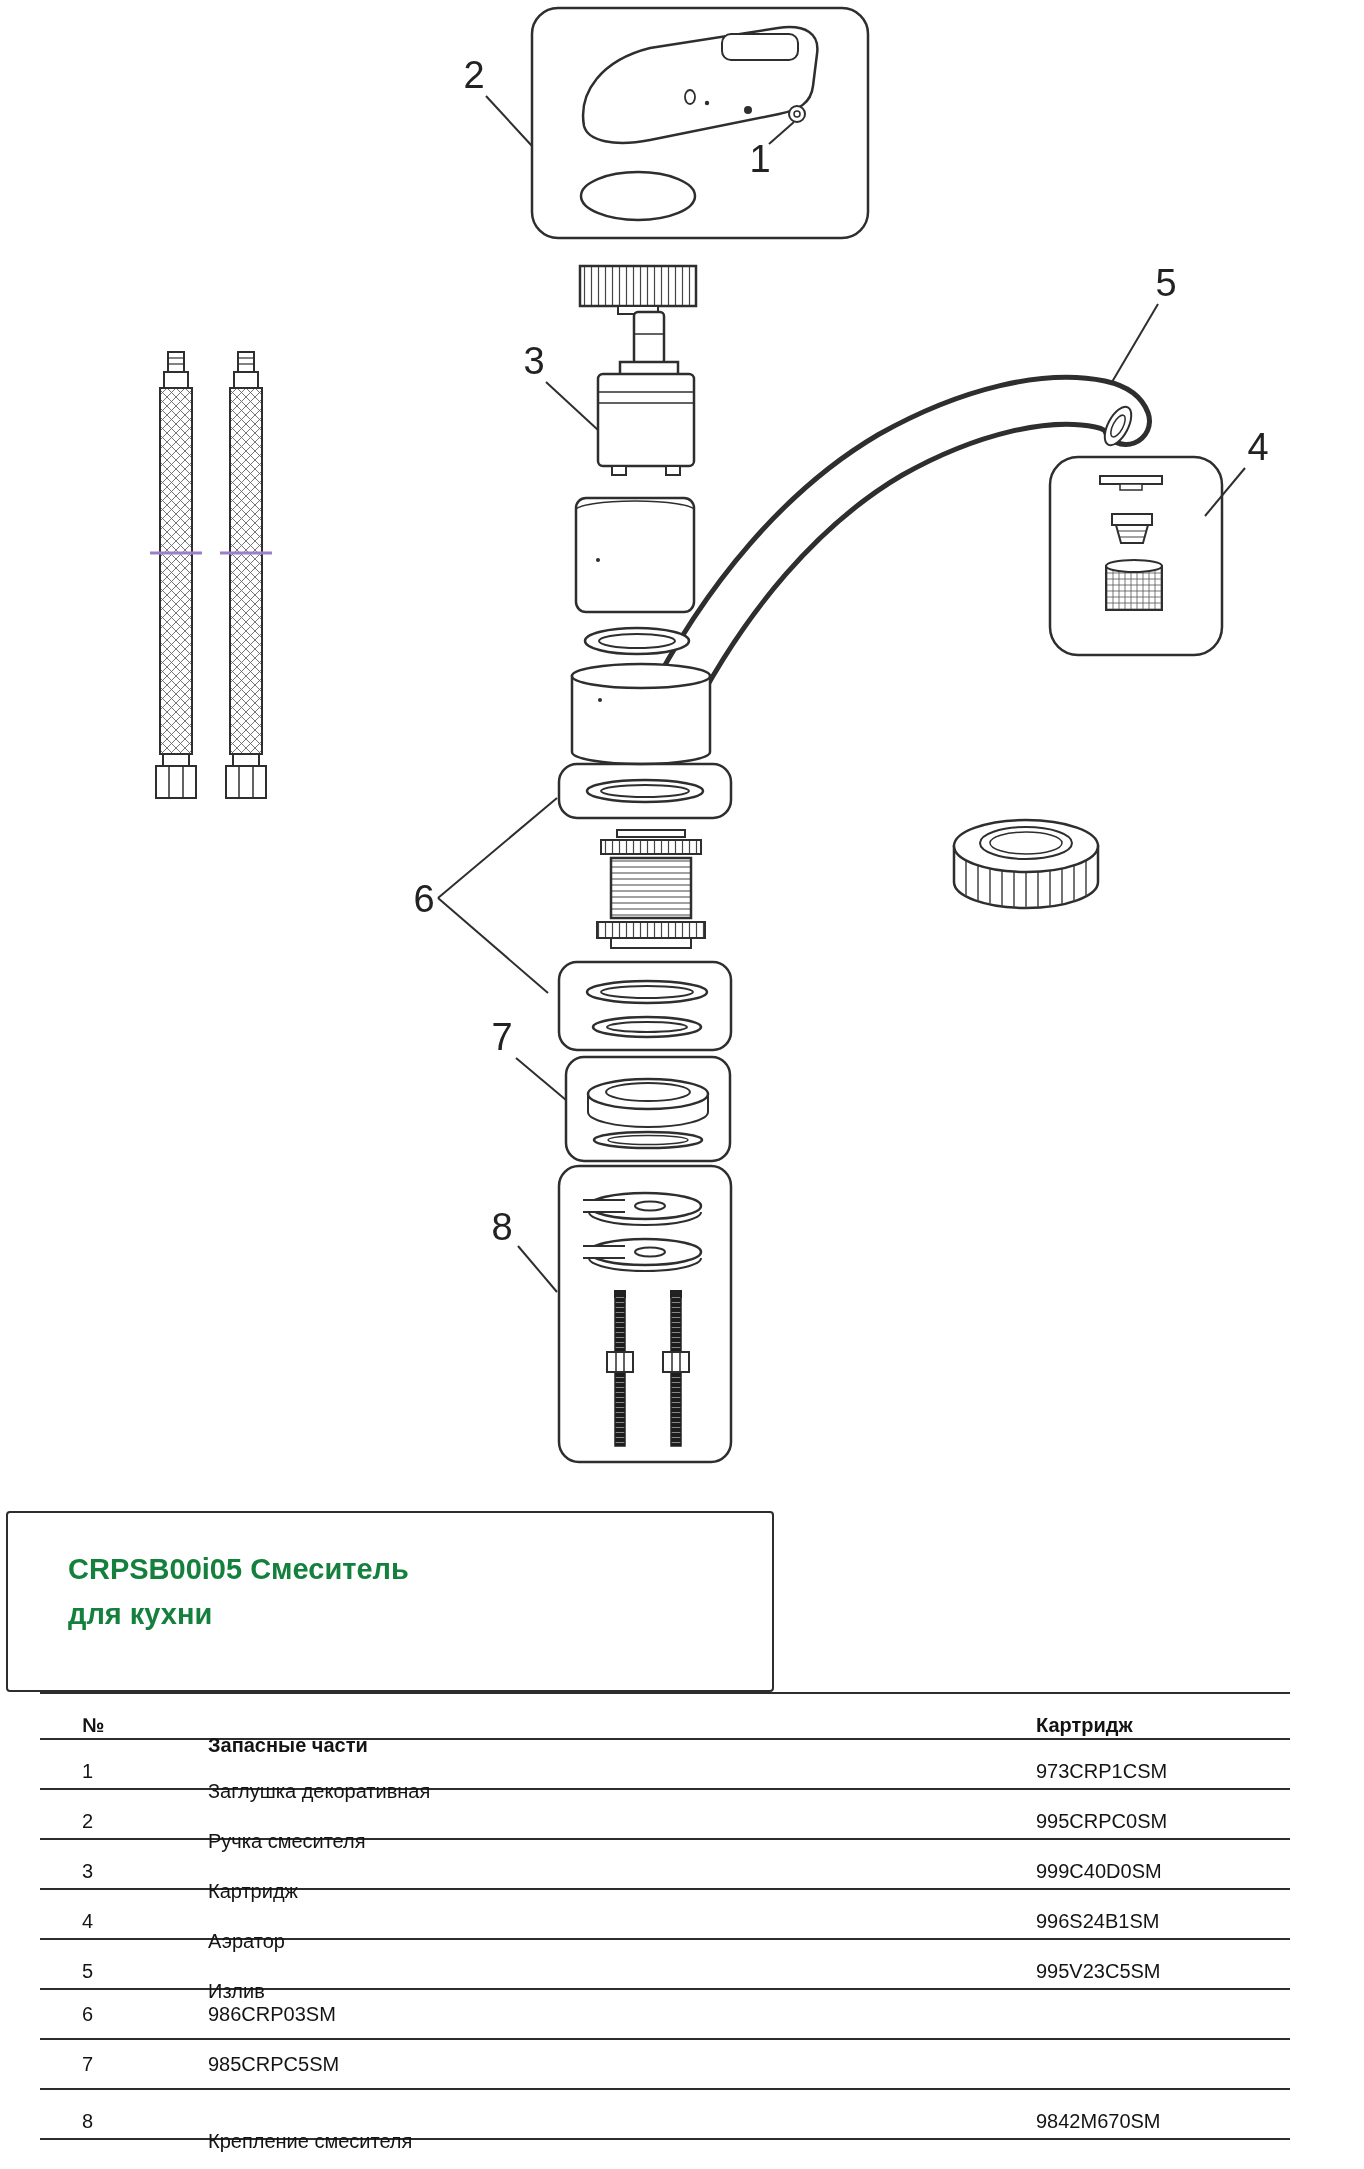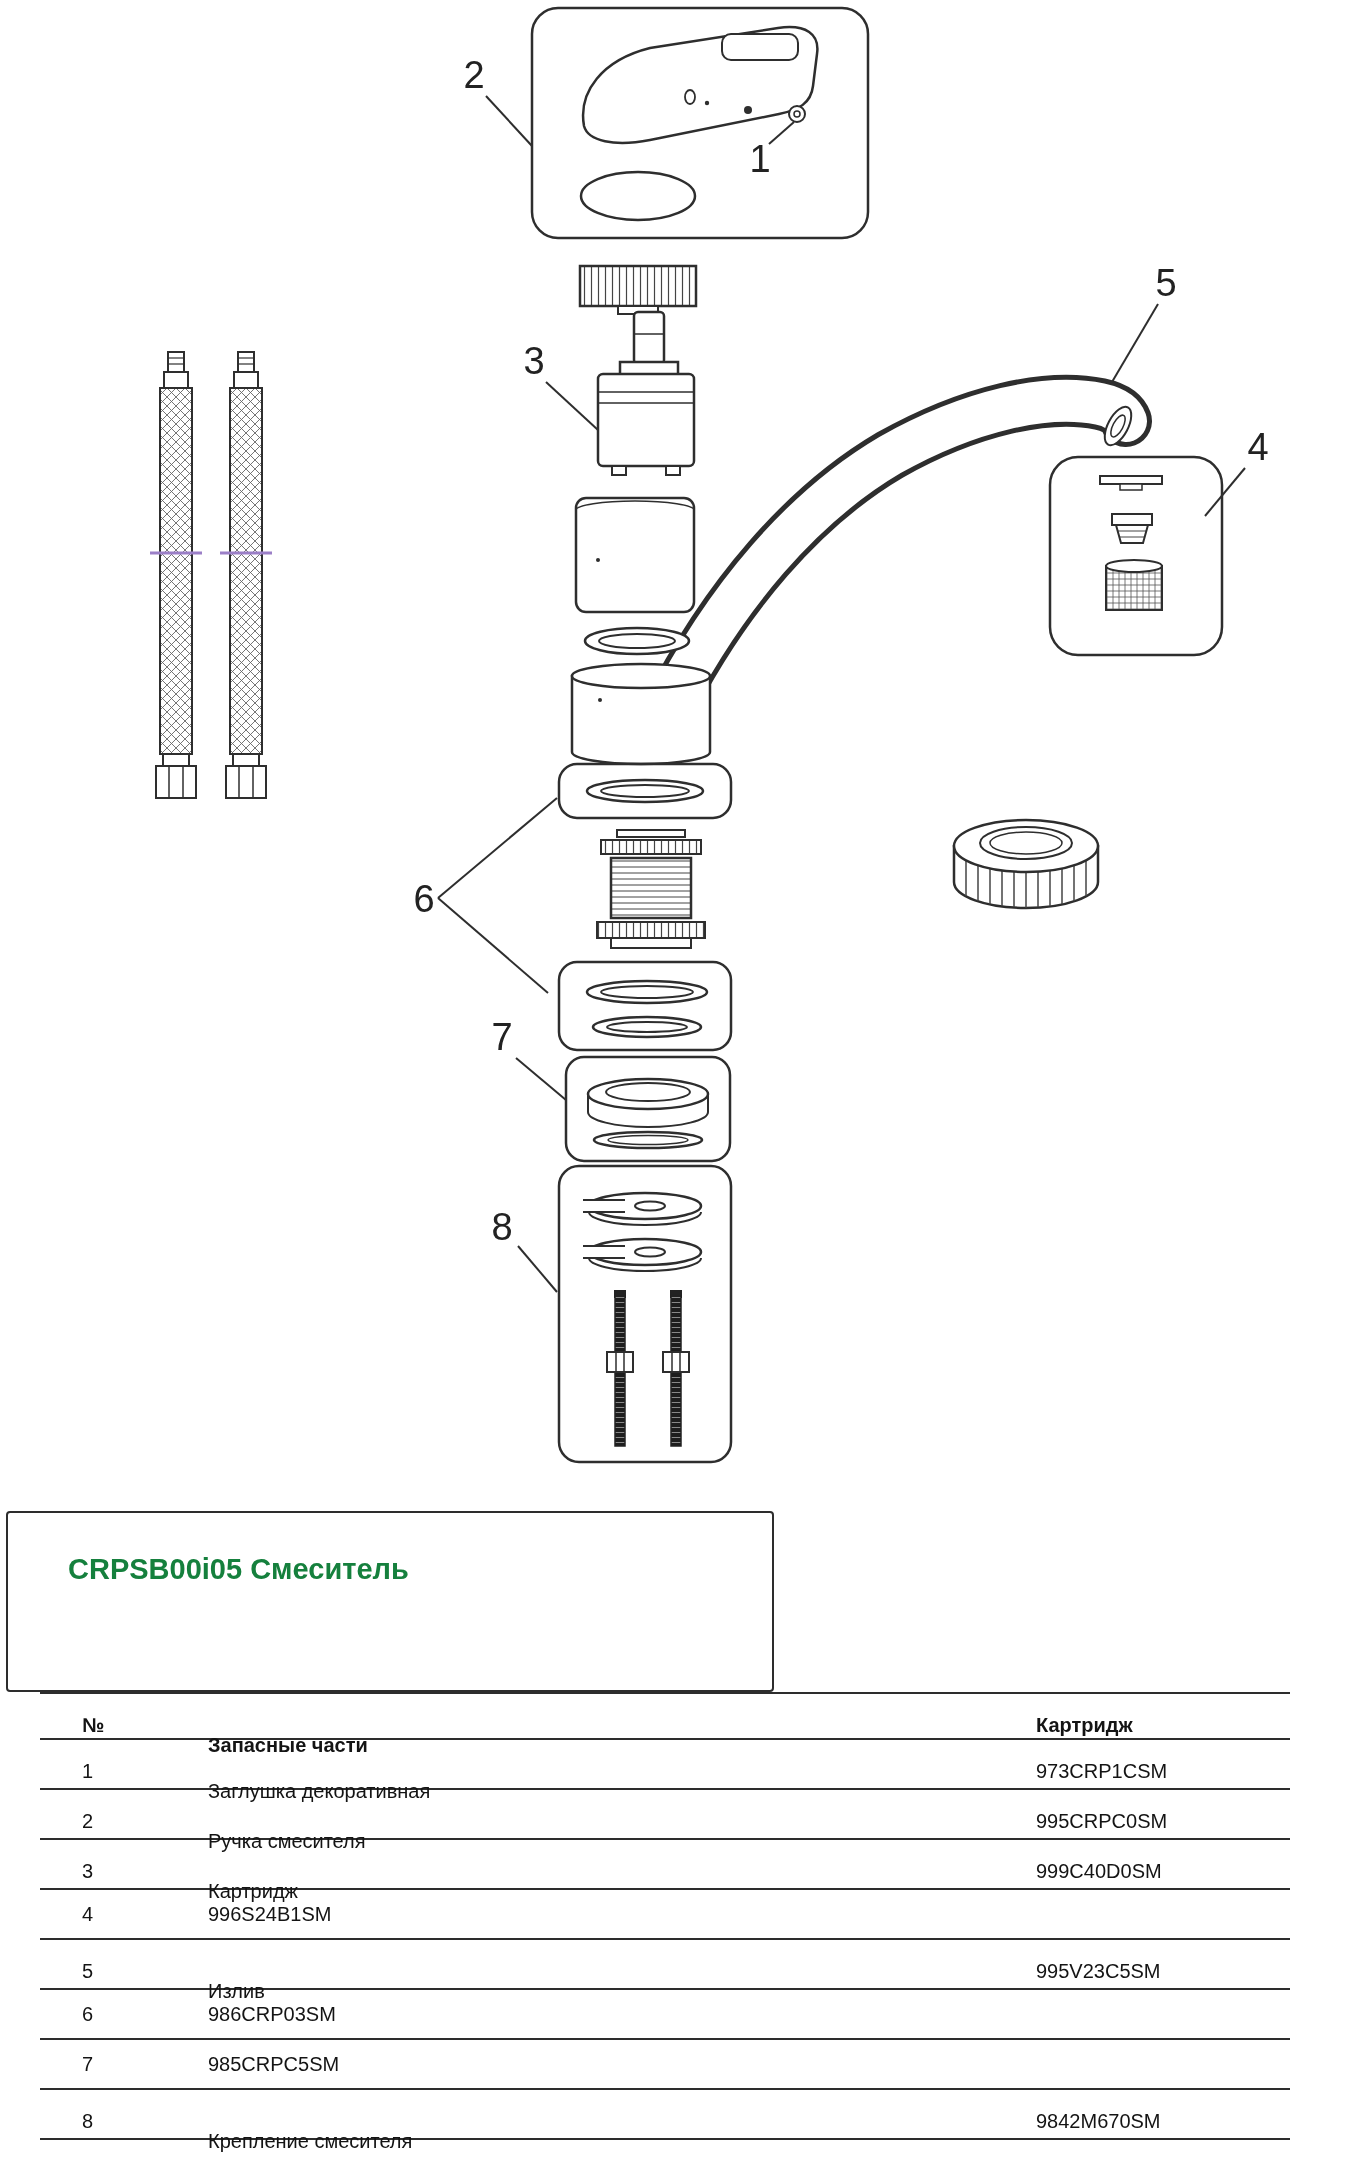--- a/index.html
+++ b/index.html
@@ -222,20 +222,21 @@
     <text class="callout" x="534" y="374" text-anchor="middle">3</text>
     <text class="callout" x="1258" y="460" text-anchor="middle">4</text>
     <text class="callout" x="1166" y="296" text-anchor="middle">5</text>
     <text class="callout" x="424" y="912" text-anchor="middle">6</text>
     <text class="callout" x="502" y="1050" text-anchor="middle">7</text>
     <text class="callout" x="502" y="1240" text-anchor="middle">8</text>
   </svg>
 
   <div class="title-box">
     <div class="title-line">CRPSB00i05 Смеситель</div>
+    <div class="title-line">для кухни</div>
   </div>
 
   <div class="parts-table">
     <div class="t-head">
       <div class="c-num">№</div>
       <div class="c-name">Запасные части</div>
       <div class="c-sku">Картридж</div>
     </div>
     <div class="t-row">
       <div class="c-num">1</div>
@@ -247,20 +248,21 @@
       <div class="c-name">Ручка смесителя</div>
       <div class="c-sku">995CRPC0SM</div>
     </div>
     <div class="t-row">
       <div class="c-num">3</div>
       <div class="c-name">Картридж</div>
       <div class="c-sku">999C40D0SM</div>
     </div>
     <div class="t-row">
       <div class="c-num">4</div>
+      <div class="c-name">Аэратор</div>
       <div class="c-sku">996S24B1SM</div>
     </div>
     <div class="t-row">
       <div class="c-num">5</div>
       <div class="c-name">Излив</div>
       <div class="c-sku">995V23C5SM</div>
     </div>
     <div class="t-row">
       <div class="c-num">6</div>
       <div class="c-sku">986CRP03SM</div>

